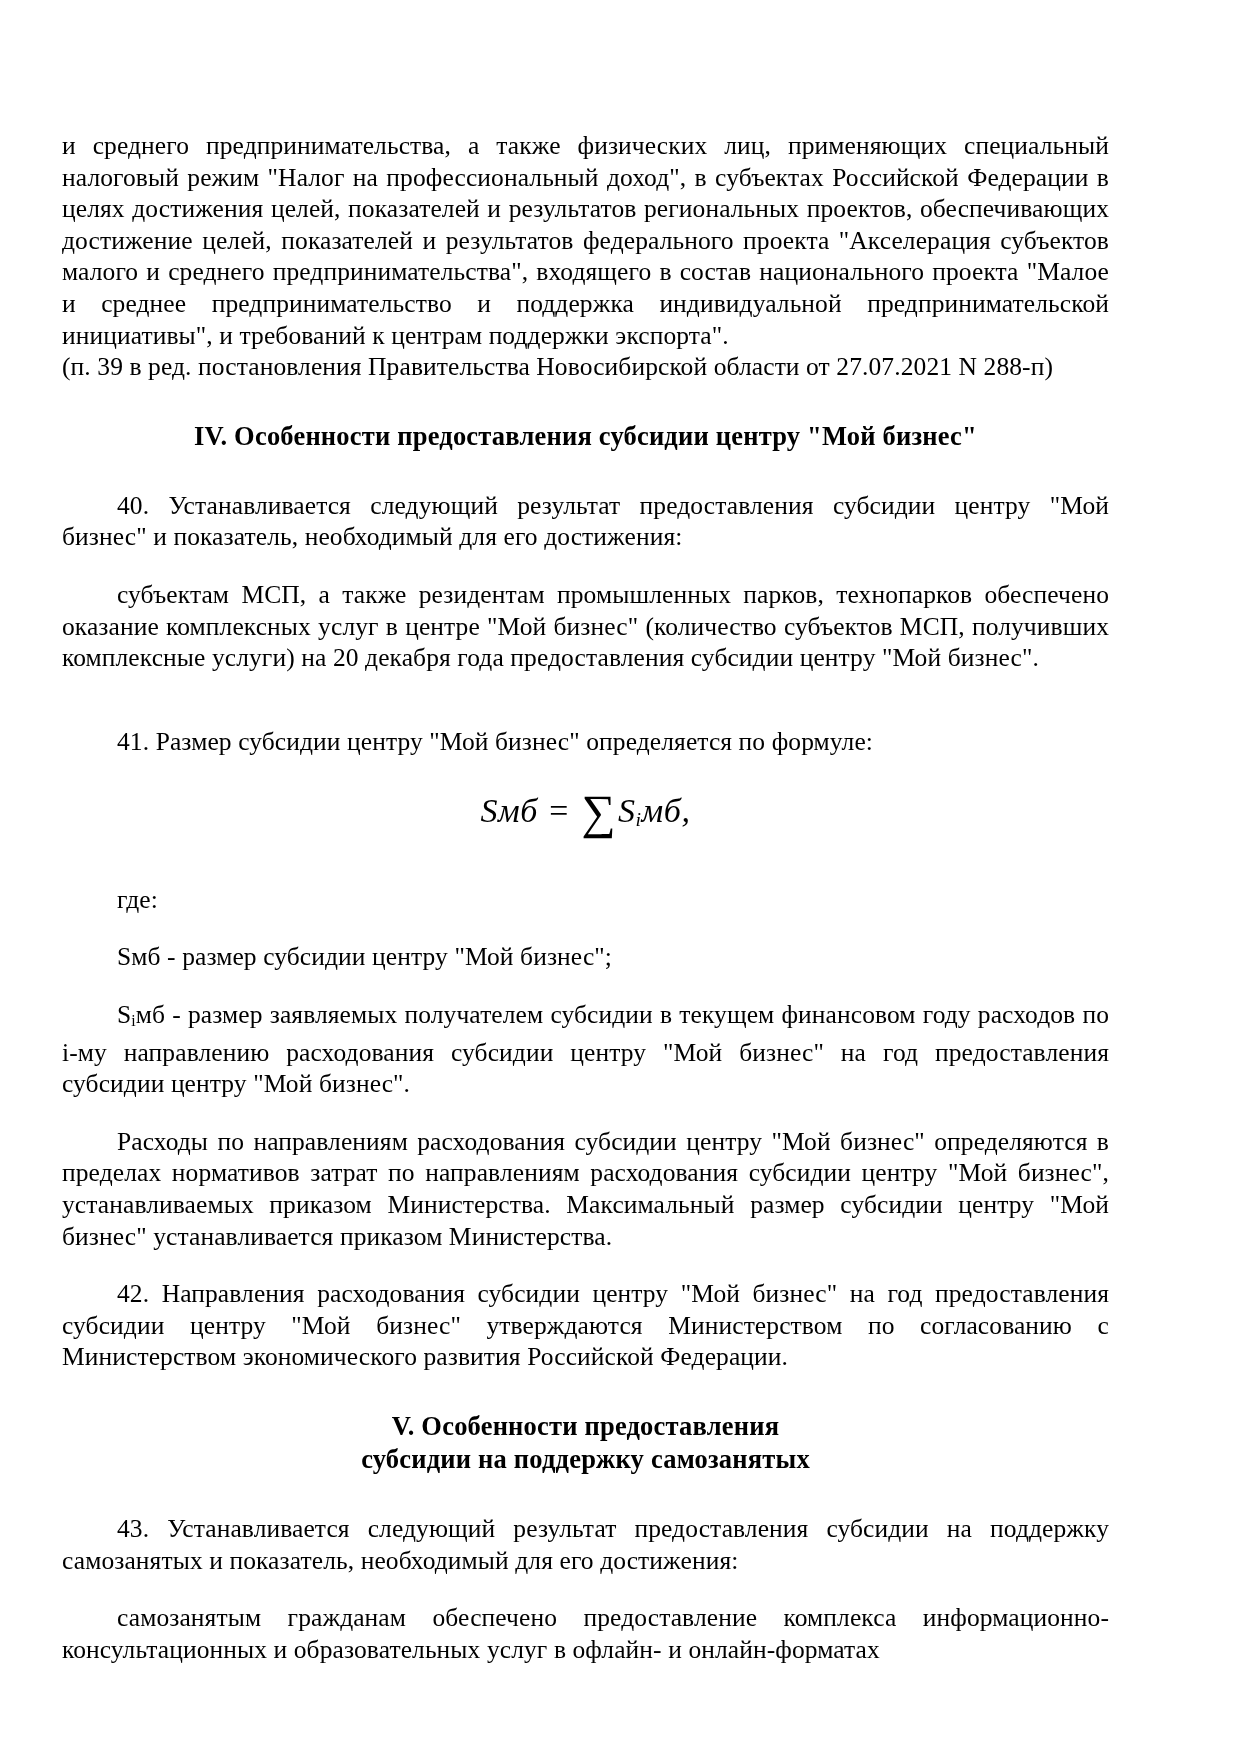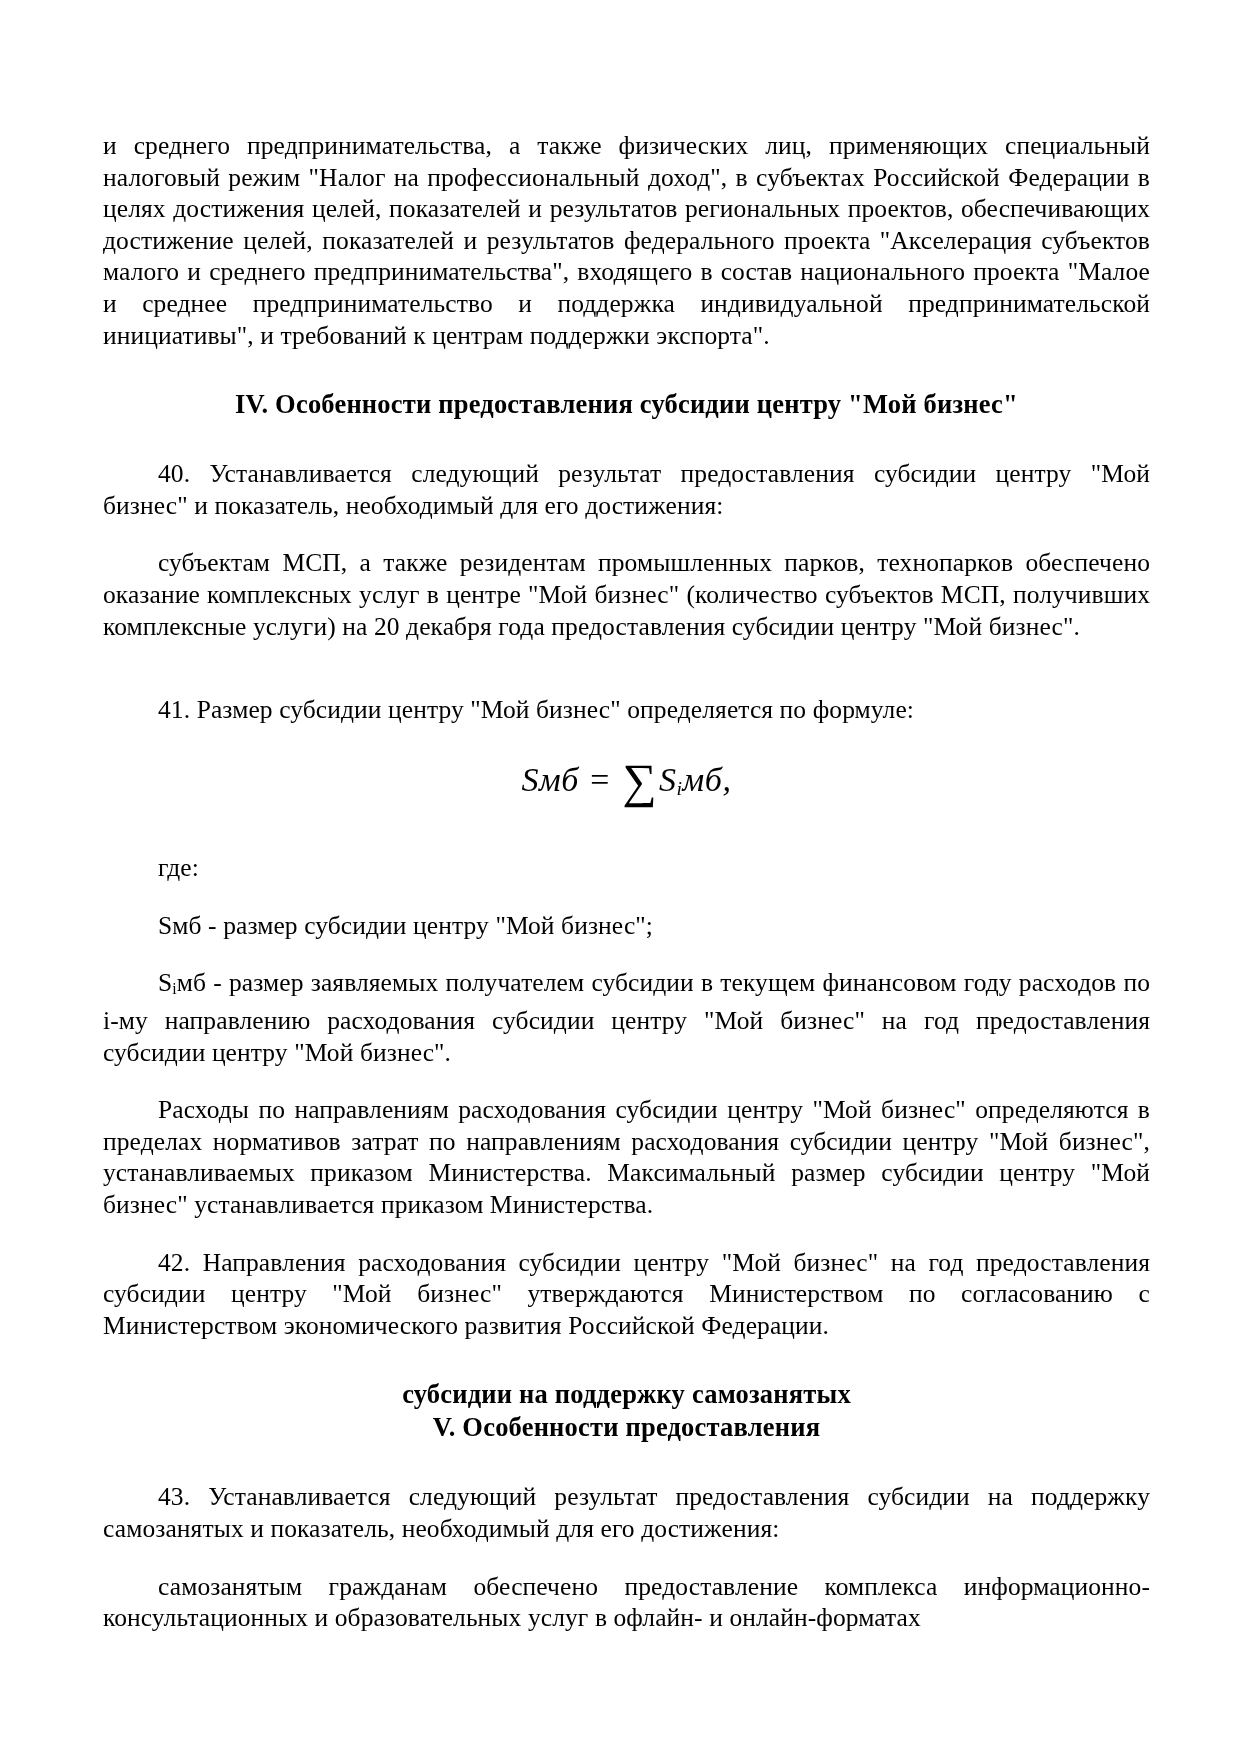--- a/index.html
+++ b/index.html
@@ -12,21 +12,21 @@
     font-family: "Liberation Serif", "DejaVu Serif", serif;
     color: #000000;
   }
   .page {
     position: relative;
     width: 1240px;
     height: 1754px;
     margin: 0 auto;
     background: #ffffff;
     box-sizing: border-box;
-    padding: 130px 90px 60px 103px;
+    padding: 130px 90px 60px 62px;
     overflow: hidden;
   }
   .doc-body {
     width: 1047px;
   }
   p {
     margin: 0;
     font-size: 25.5px;
     line-height: 31.6px;
     text-align: justify;
@@ -84,20 +84,21 @@
   }
 </style>
 </head>
 <body>
 
 <div class="page">
   <div class="doc-body">
 
     <p class="flow">и среднего предпринимательства, а также физических лиц, применяющих специальный налоговый режим "Налог на профессиональный доход", в субъектах Российской Федерации в целях достижения целей, показателей и результатов региональных проектов, обеспечивающих достижение целей, показателей и результатов федерального проекта "Акселерация субъектов малого и среднего предпринимательства", входящего в состав национального проекта "Малое и среднее предпринимательство и поддержка индивидуальной предпринимательской инициативы", и требований к центрам поддержки экспорта".</p>
 
+    <p class="noindent">(п. 39 в ред. постановления Правительства Новосибирской области от 27.07.2021 N 288-п)</p>
 
     <div class="spacer-lg"></div>
 
     <h2 class="section-title">
       <span class="line">IV. Особенности предоставления субсидии центру "Мой бизнес"</span>
     </h2>
 
     <div class="spacer-lg"></div>
 
     <p class="indent">40. Устанавливается следующий результат предоставления субсидии центру "Мой бизнес" и показатель, необходимый для его достижения:</p>
@@ -133,22 +134,22 @@
 
     <p class="indent">Расходы по направлениям расходования субсидии центру "Мой бизнес" определяются в пределах нормативов затрат по направлениям расходования субсидии центру "Мой бизнес", устанавливаемых приказом Министерства. Максимальный размер субсидии центру "Мой бизнес" устанавливается приказом Министерства.</p>
 
     <div class="spacer-md"></div>
 
     <p class="indent">42. Направления расходования субсидии центру "Мой бизнес" на год предоставления субсидии центру "Мой бизнес" утверждаются Министерством по согласованию с Министерством экономического развития Российской Федерации.</p>
 
     <div class="spacer-lg"></div>
 
     <h2 class="section-title">
+      <span class="line">V. Особенности предоставления</span>
       <span class="line">субсидии на поддержку самозанятых</span>
-      <span class="line">V. Особенности предоставления</span>
     </h2>
 
     <div class="spacer-lg"></div>
 
     <p class="indent">43. Устанавливается следующий результат предоставления субсидии на поддержку самозанятых и показатель, необходимый для его достижения:</p>
 
     <div class="spacer-md"></div>
 
     <p class="indent">самозанятым гражданам обеспечено предоставление комплекса информационно-консультационных и образовательных услуг в офлайн- и онлайн-форматах</p>
 

